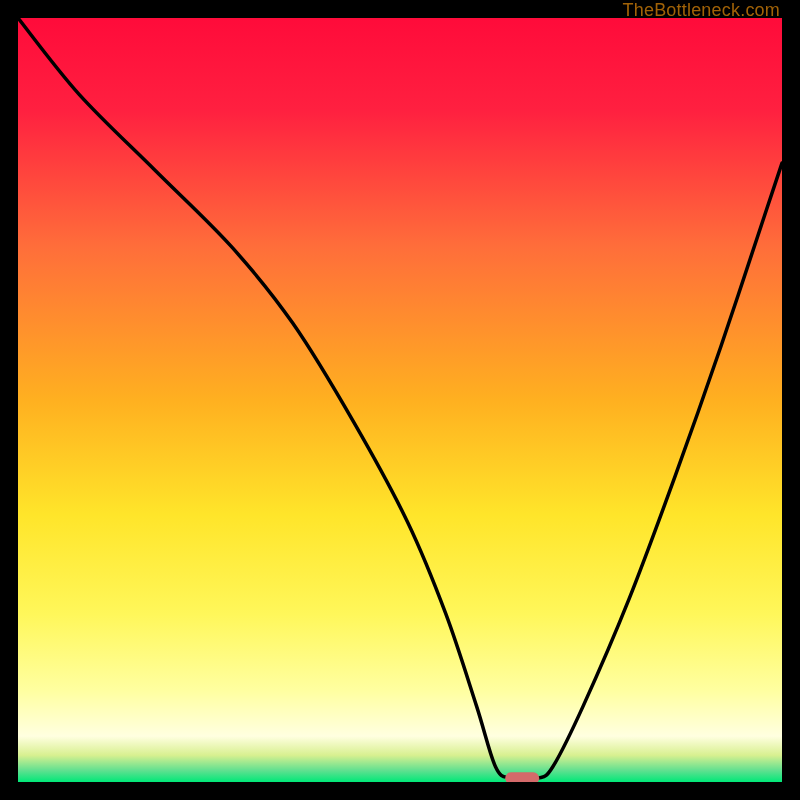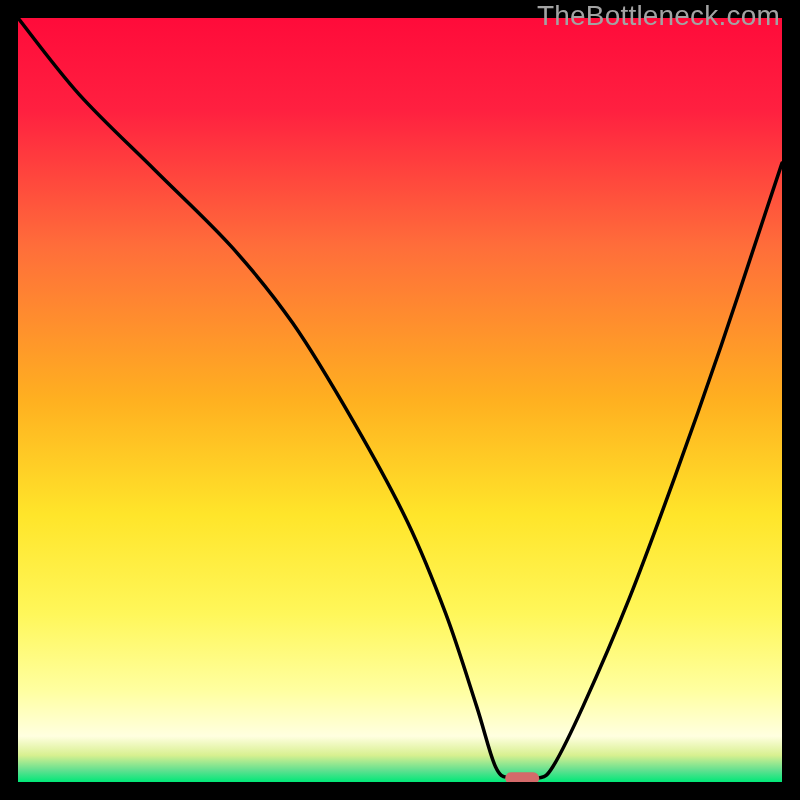--- a/index.html
+++ b/index.html
@@ -22,23 +22,23 @@
     top: 18px;
     width: 764px;
     height: 764px;
     overflow: hidden;
   }
   .watermark {
     position: absolute;
     top: 0px;
     right: 20px;
     font-family: Arial, Helvetica, sans-serif;
-    font-size: 28px;
+    font-size: 18px;
     font-weight: 500;
-    color: #a3a3a3;
+    color: #a16207;
     letter-spacing: 0.2px;
     z-index: 10;
     margin-left: 48px;
   }
   svg {
     display: block;
   }
 </style>
 </head>
 <body>

